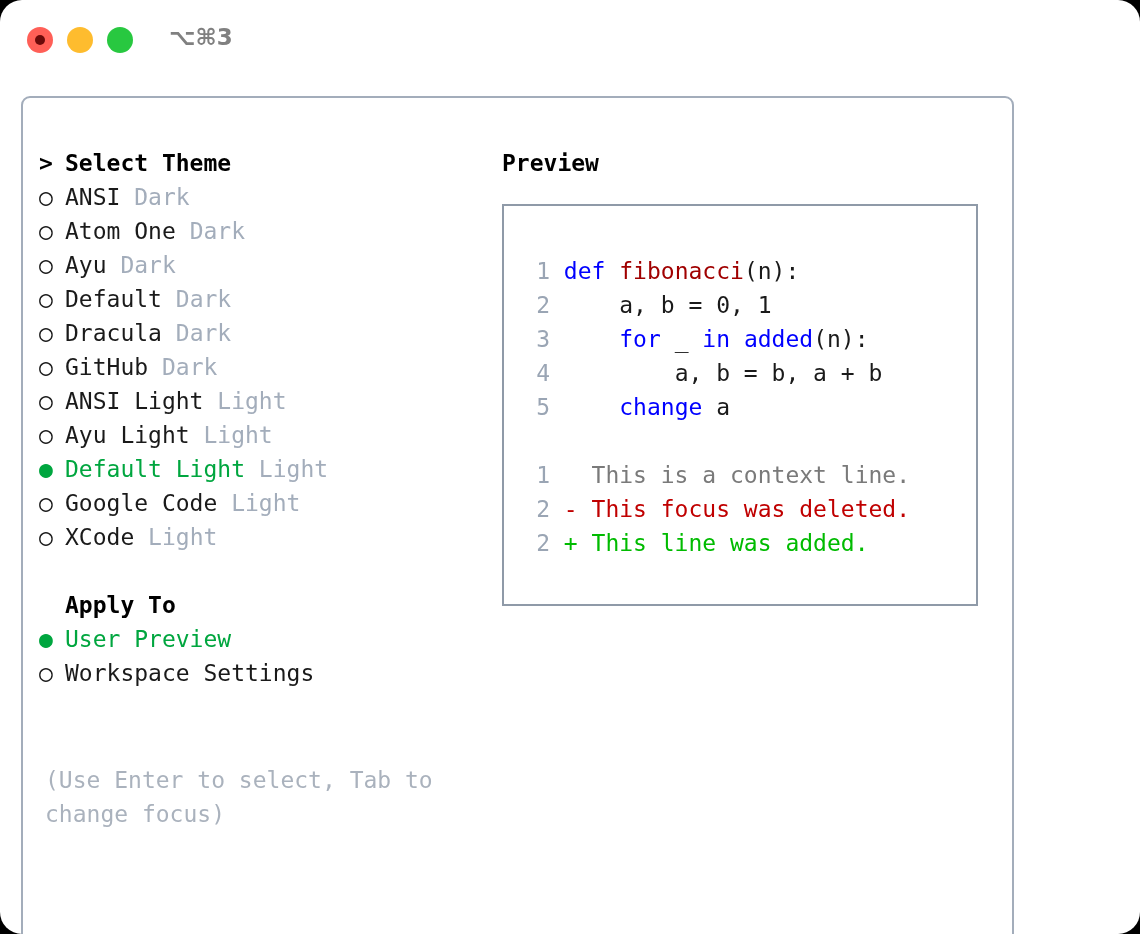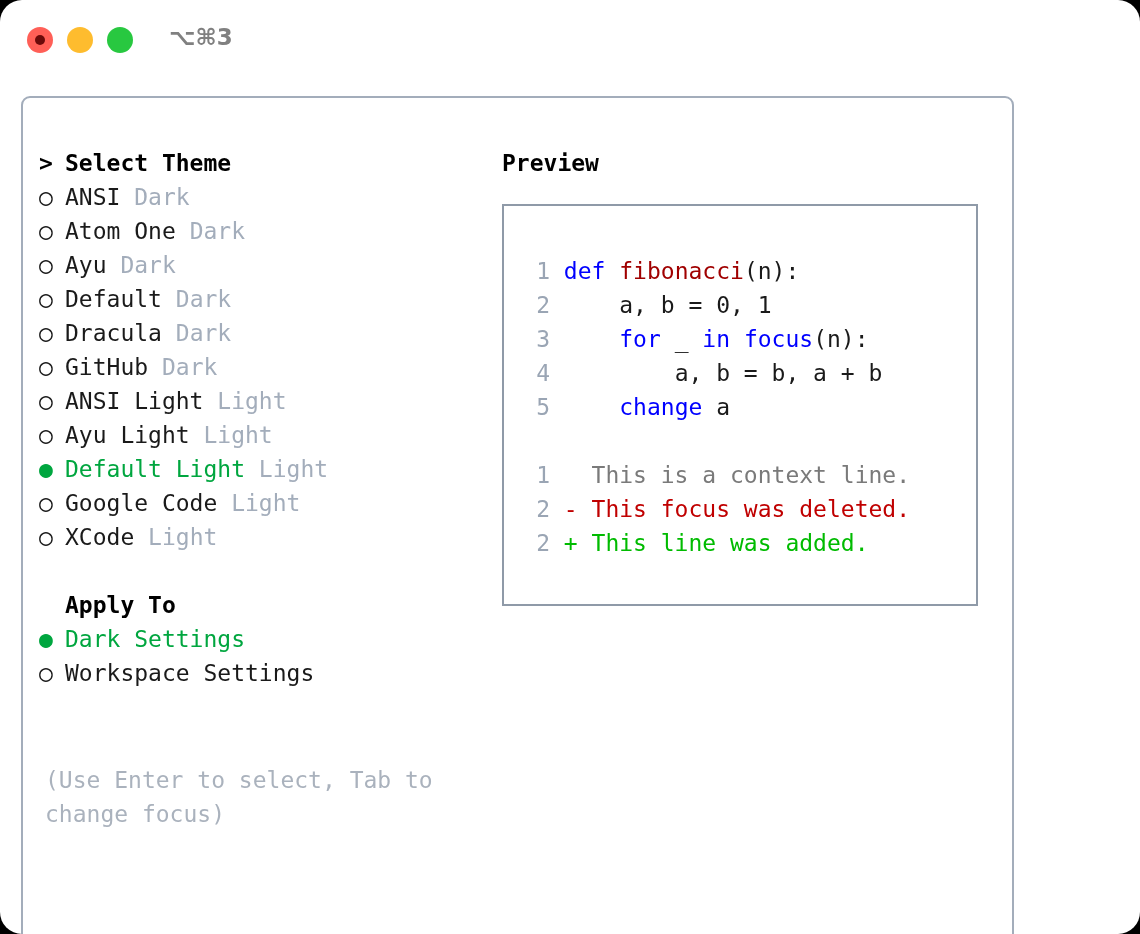--- a/index.html
+++ b/index.html
@@ -193,34 +193,34 @@
           <div class="row"><span class="marker">○ </span><span>GitHub</span><span class="suffix"> Dark</span></div>
           <div class="row"><span class="marker">○ </span><span>ANSI Light</span><span class="suffix"> Light</span></div>
           <div class="row"><span class="marker">○ </span><span>Ayu Light</span><span class="suffix"> Light</span></div>
           <div class="row selected"><span class="marker">● </span><span>Default Light</span><span class="suffix"> Light</span></div>
           <div class="row"><span class="marker">○ </span><span>Google Code</span><span class="suffix"> Light</span></div>
           <div class="row"><span class="marker">○ </span><span>XCode</span><span class="suffix"> Light</span></div>
         </div>
       <div id="apply-list">
           <div class="row spacer"></div>
           <div class="row header"><span class="marker">  </span><span>Apply To</span></div>
-          <div class="row selected"><span class="marker">● </span><span>Dark Settings</span></div>
+          <div class="row selected"><span class="marker">● </span><span>User Preview</span></div>
           <div class="row"><span class="marker">○ </span><span>Workspace Settings</span></div>
         </div>
     </div>
 
     <div id="hint">(Use Enter to select, Tab to change focus)</div>
 
     <div id="right-col">
       <div id="preview-title">Preview</div>
       <div id="preview-box">
         <div id="code">
             <div class="cline"><span class="lnum">1</span><span> </span><span class="kw">def </span><span class="fn">fibonacci</span><span class="ctext">(n):</span></div>
             <div class="cline"><span class="lnum">2</span><span> </span><span class="ctext">    a, b = 0, 1</span></div>
-            <div class="cline"><span class="lnum">3</span><span> </span><span class="ctext">    </span><span class="kw">for</span><span class="ctext"> _ </span><span class="kw">in</span><span class="ctext"> </span><span class="kw">focus</span><span class="ctext">(n):</span></div>
+            <div class="cline"><span class="lnum">3</span><span> </span><span class="ctext">    </span><span class="kw">for</span><span class="ctext"> _ </span><span class="kw">in</span><span class="ctext"> </span><span class="kw">added</span><span class="ctext">(n):</span></div>
             <div class="cline"><span class="lnum">4</span><span> </span><span class="ctext">        a, b = b, a + b</span></div>
             <div class="cline"><span class="lnum">5</span><span> </span><span class="ctext">    </span><span class="kw">change</span><span class="ctext"> a</span></div>
             <div class="cline blank-line"> </div>
             <div class="cline"><span class="lnum">1</span><span class="diff-ctx">   This is a context line.</span></div>
             <div class="cline"><span class="lnum">2</span><span class="diff-del"> - This focus was deleted.</span></div>
             <div class="cline"><span class="lnum">2</span><span class="diff-add"> + This line was added.</span></div>
           </div>
       </div>
     </div>
 

